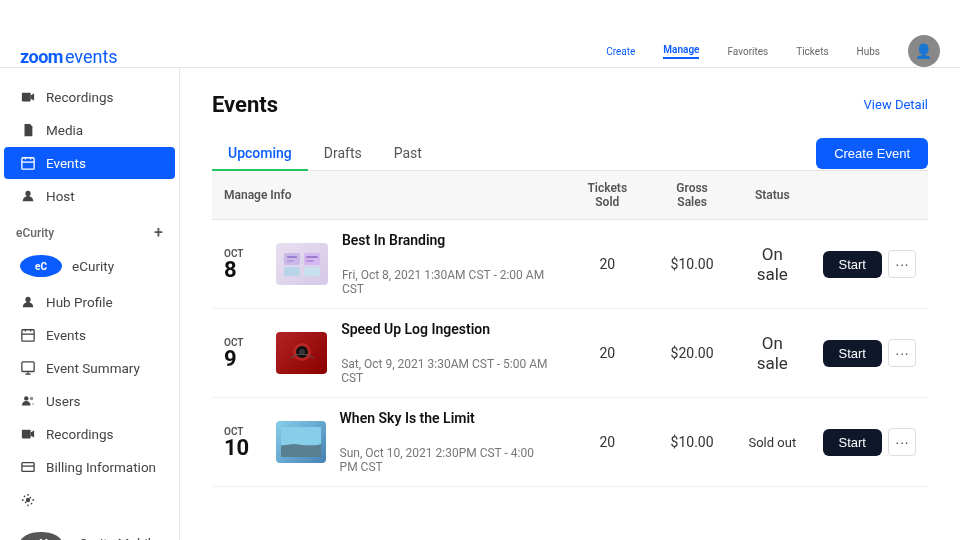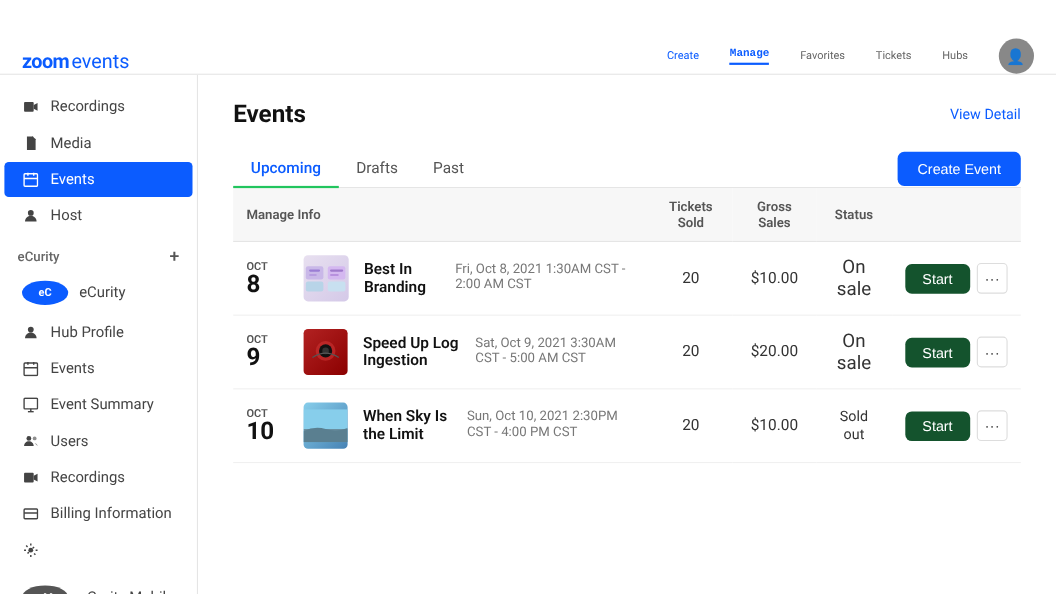--- a/index.html
+++ b/index.html
@@ -5,21 +5,21 @@
     * { box-sizing: border-box; margin: 0; padding: 0; }
     body { font-family: -apple-system, BlinkMacSystemFont, 'Segoe UI', Roboto, sans-serif; font-size: 14px; color: #333; background: #fff; display: flex; flex-direction: column; height: 540px; overflow: hidden; }
 
     
     .header { height: 68px; border-bottom: 1px solid #e5e5e5; display: flex; align-items: flex-end; justify-content: space-between; padding: 0 20px; flex-shrink: 0; }
     .header-logo { display: flex; align-items: center; gap: 2px; }
     .logo-zoom { font-weight: 700; font-size: 18px; color: #0b5cff; letter-spacing: -0.5px; }
     .logo-events { font-size: 18px; color: #0b5cff; }
     .header-nav { display: flex; align-items: center; gap: 28px; }
     .header-nav a { text-decoration: none; color: #666; font-size: 10px; }
-    .header-nav a.active { color: #0b5cff; font-weight: 600; border-bottom: 2px solid #0b5cff; padding-bottom: 2px; font-family: Liberation Mono, monospace; }
+    .header-nav a.active { color: #0b5cff; font-weight: 600; border-bottom: 2px solid #0b5cff; padding-bottom: 2px; }
     .header-nav a.create { color: #0b5cff; }
     .avatar { width: 32px; height: 32px; border-radius: 50%; background: #888; overflow: hidden; display: flex; align-items: center; justify-content: center; color: #fff; font-size: 14px; }
 
     
     .layout { display: flex; flex: 1; overflow: hidden; }
 
     
     .sidebar { width: 180px; border-right: 1px solid #e5e5e5; overflow-y: auto; padding: 12px 0; flex-shrink: 0; }
     .sidebar-item { display: flex; align-items: center; gap: 10px; padding: 8px 16px; cursor: pointer; color: #444; font-size: 13.5px; border-radius: 4px; margin: 1px 4px; }
     .sidebar-item.active { background: #0b5cff; color: #fff; }
@@ -46,29 +46,29 @@
     .table thead tr { background: #f7f7f7; }
     .table th { padding: 10px 12px; text-align: left; font-size: 12px; font-weight: 600; color: #555; border-bottom: 1px solid #e5e5e5; }
     .table th:not(:first-child) { text-align: center; }
     .table td { padding: 12px; border-bottom: 1px solid #f0f0f0; vertical-align: middle; }
     .table td:not(:first-child) { text-align: center; }
 
     .event-row { display: flex; align-items: center; gap: 14px; }
     .event-date { min-width: 38px; }
     .event-month { font-size: 10px; text-transform: uppercase; color: #555; font-weight: 600; }
     .event-day { font-size: 22px; font-weight: 700; color: #111; line-height: 1; }
-    .event-info { display: flex; flex-direction: row; gap: 8px; }
+    .event-info { display: flex; flex-direction: column; gap: 20px; }
     .event-name { font-size: 14px; font-weight: 600; color: #111; }
     .event-time { font-size: 12px; color: #777; }
 
     .status-onsale { color: #333; font-size: 17px; }
     .status-soldout { color: #333; font-size: 13px; }
 
     .action-area { display: flex; align-items: center; gap: 6px; justify-content: center; }
-    .start-btn { background: #14532d; color: #fff; border: none; padding: 6px 16px; border-radius: 6px; font-size: 13px; cursor: pointer; font-weight: 500; }
+    .start-btn { background: #0f172a; color: #fff; border: none; padding: 6px 16px; border-radius: 6px; font-size: 13px; cursor: pointer; font-weight: 500; }
     .more-btn { width: 28px; height: 28px; border: 1px solid #ddd; border-radius: 4px; background: #fff; cursor: pointer; display: flex; align-items: center; justify-content: center; color: #555; font-size: 14px; }
 
     
     .thumb-branding { background: linear-gradient(135deg, #e8e0f0 0%, #d4c9e8 100%); width: 56px; height: 42px; border-radius: 4px; display: flex; align-items: center; justify-content: center; position: relative; overflow: hidden; }
     .thumb-car { background: linear-gradient(135deg, #b22222 0%, #8b0000 100%); width: 56px; height: 42px; border-radius: 4px; display: flex; align-items: center; justify-content: center; }
     .thumb-sky { background: linear-gradient(135deg, #87ceeb 0%, #4682b4 100%); width: 56px; height: 42px; border-radius: 4px; display: flex; align-items: center; justify-content: center; }
   </style>
 </head>
 <body>
 

